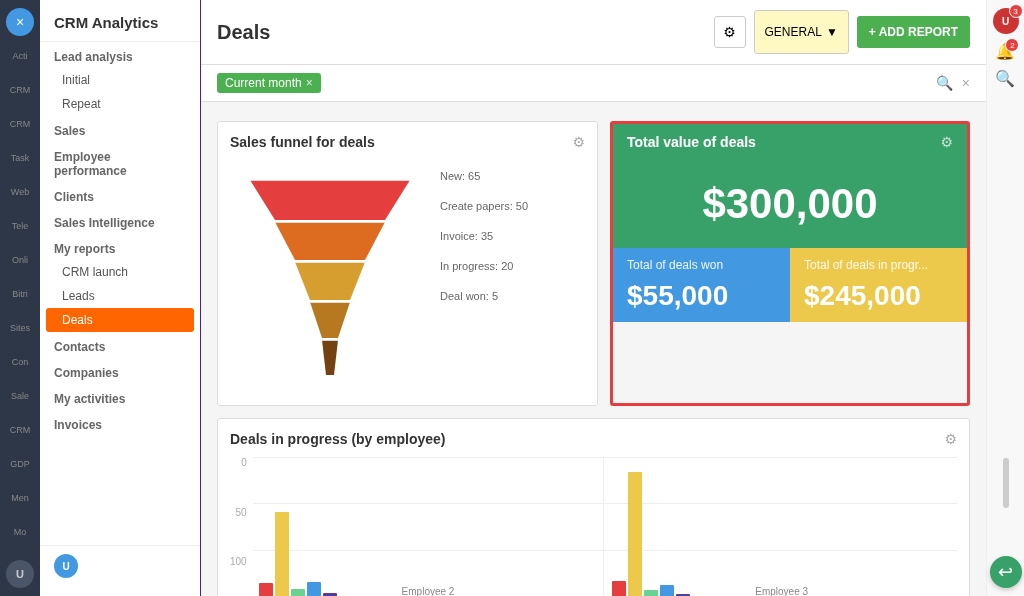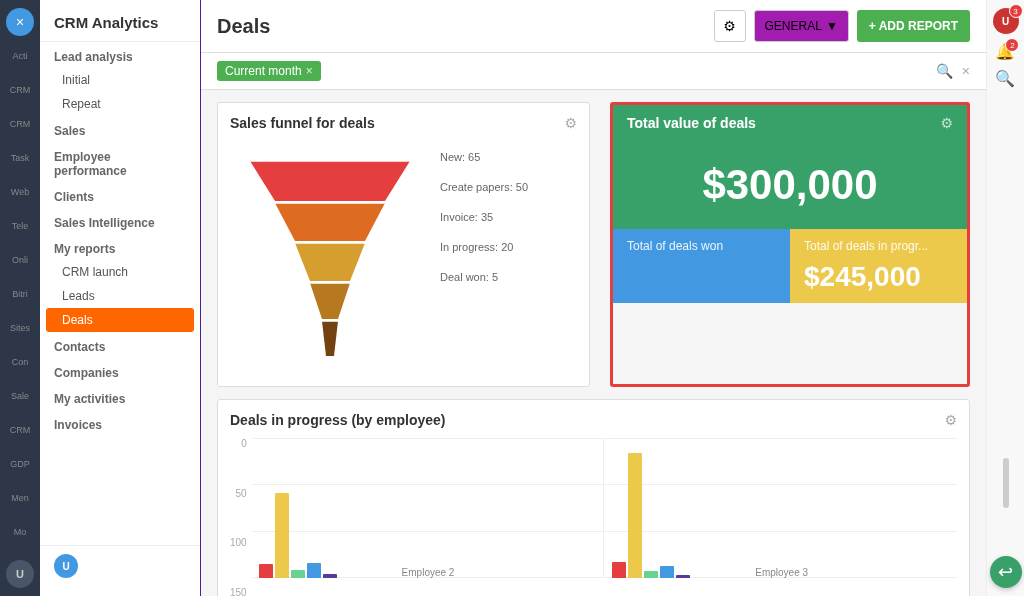--- a/index.html
+++ b/index.html
@@ -101,23 +101,23 @@
       width: 32px; height: 32px;
       border: 1px solid #ccc;
       background: #fff;
       border-radius: 3px;
       cursor: pointer;
       display: flex; align-items: center; justify-content: center;
       font-size: 14px;
     }
     .btn-general {
       padding: 0 10px;
-      height: 32px;
+      height: 44px;
       border: 1px solid #ccc;
-      background: #a21caf;
+      background: #fef9c3;
       border-radius: 3px;
       cursor: pointer;
       font-size: 12px;
       display: flex; align-items: center; gap: 4px;
     }
     .btn-add-report {
       padding: 8px 12px;
       height: 32px;
       background: #4caf50;
       color: white;
@@ -156,22 +156,23 @@
       padding: 12px 16px;
       overflow-y: auto;
       display: flex;
       flex-direction: column;
       gap: 12px;
     }
 
     
     .top-row {
       display: flex;
-      gap: 20px;
-      flex-shrink: 0;
+      gap: 12px;
+      flex-shrink: 0;
+      margin-top: 7px;
     }
 
     
     .funnel-card {
       background: #fff;
       border: 1px solid #ddd;
       border-radius: 3px;
       padding: 12px;
       flex: 1;
       min-height: 280px;
@@ -450,20 +451,21 @@
 
         <div class="total-card">
           <div class="total-header">
             <span class="total-header-title">Total value of deals</span>
             <span class="total-header-gear">⚙</span>
           </div>
           <div class="total-big-value">$300,000</div>
           <div class="total-bottom-row">
             <div class="total-won">
               <div class="total-sub-title">Total of deals won</div>
+              <div class="total-sub-value">$55,000</div>
             </div>
             <div class="total-progress">
               <div class="total-sub-title">Total of deals in progr...</div>
               <div class="total-sub-value">$245,000</div>
             </div>
           </div>
         </div>
 
       </div>
 

